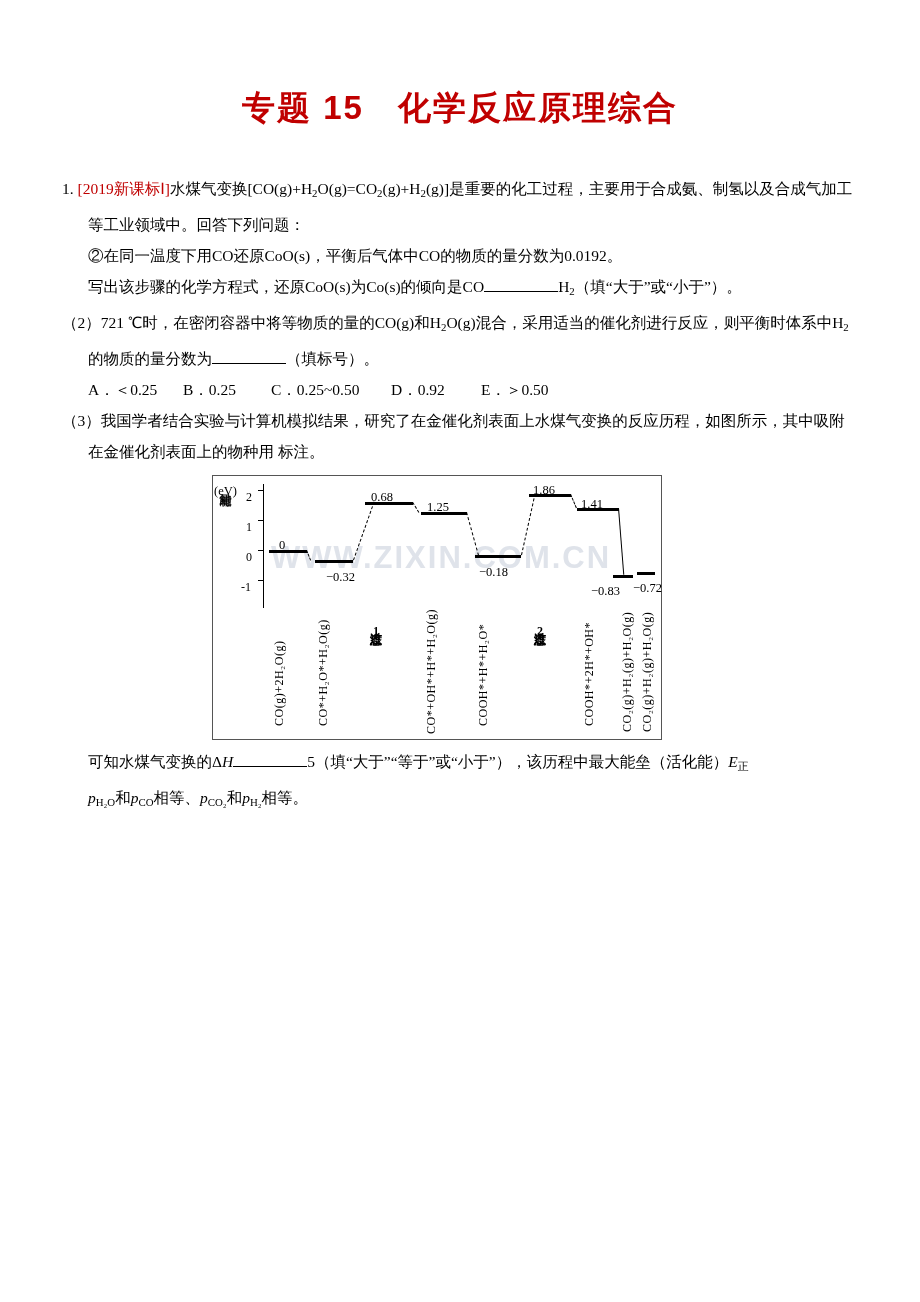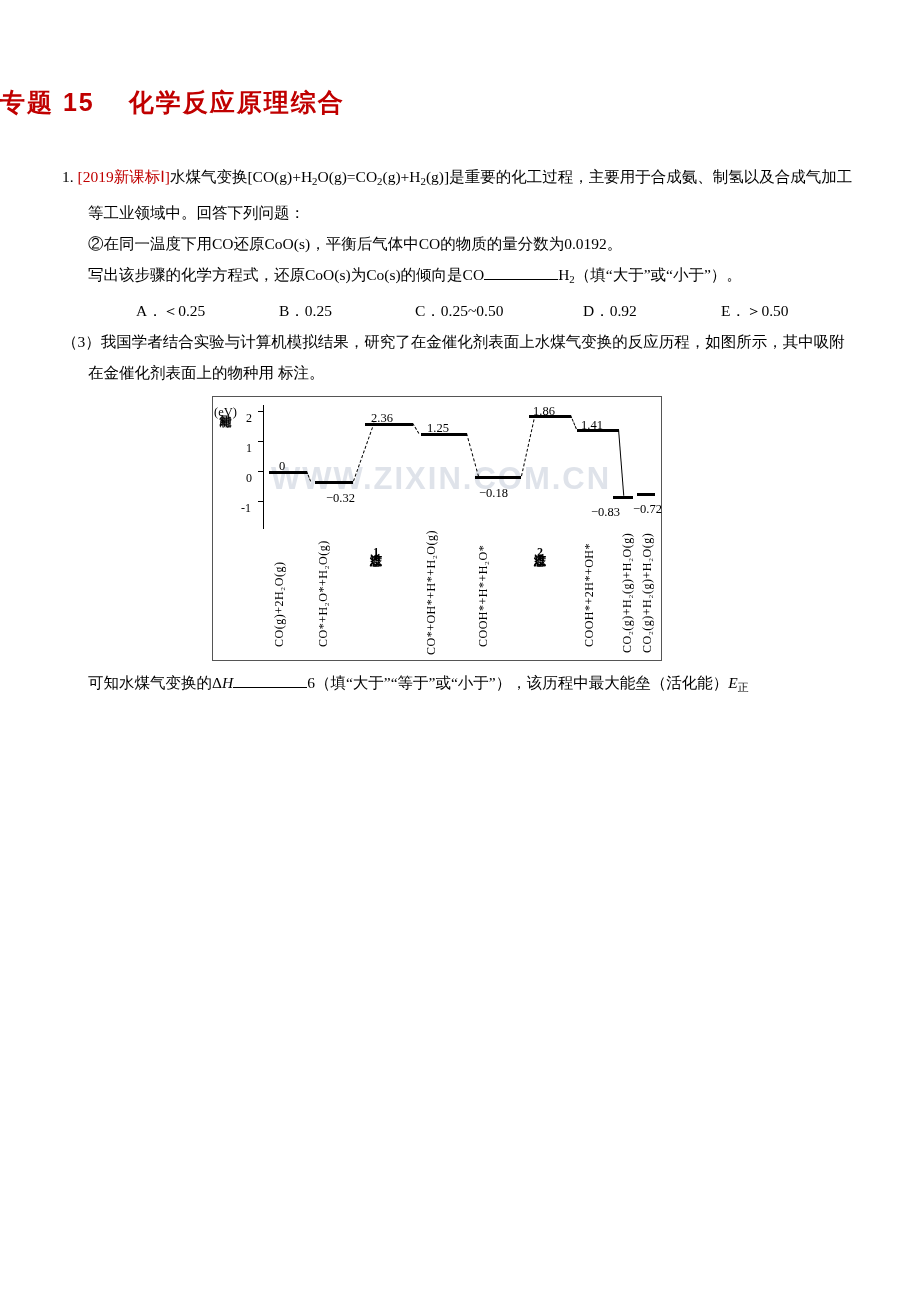--- a/index.html
+++ b/index.html
@@ -15,23 +15,24 @@
     position: relative;
     overflow: hidden;
   }
   .page {
     position: relative;
     width: 920px;
     height: 1302px;
     padding: 0;
   }
   .title {
+    text-align: center;
     font-family: "Liberation Sans", sans-serif;
     font-weight: bold;
-    font-size: 25px;
+    font-size: 33px;
     color: #c00000;
     margin-top: 86px;
     letter-spacing: 2px;
   }
   .title .gap {
     display: inline-block;
     width: 34px;
   }
   .body {
     margin: 42px 62px 0 62px;
@@ -58,21 +59,20 @@
     height: 16px;
   }
   .ul-md { width: 74px; }
   .ul-xl { width: 185px; }
   .opts {
     margin-left: 26px;
     display: block;
   }
   .opts span {
     display: inline-block;
-    margin-left: 48px;
   }
   .figure-wrap {
     margin: 8px 0 6px 150px;
     width: 450px;
   }
   .chart-box {
     position: relative;
     width: 450px;
     height: 265px;
     border: 1px solid #555;
@@ -192,20 +192,23 @@
       <span class="red">[2019新课标Ⅰ]</span><span>水煤气变换[CO(g)+H</span><sub>2</sub><span>O(g)=CO</span><sub>2</sub><span>(g)+H</span><sub>2</sub><span>(g)]是重要的化工过程，主要用于合成氨、制氢以及合成气加工等工业领域中。回答下列问题：</span>
     </div>
 
     <div class="hang2">
       <span>②在同一温度下用CO还原CoO(s)，平衡后气体中CO的物质的量分数为0.0192。</span>
     </div>
     <div class="hang2">
       <span>写出该步骤的化学方程式，还原CoO(s)为Co(s)的倾向是CO</span><span class="ul ul-md"></span><span>H</span><sub>2</sub><span>（填“大于”或“小于”）。</span>
     </div>
 
+    <div class="hang">
+      <span>（2）</span><span>721 ℃时，在密闭容器中将等物质的量的CO(g)和H</span><sub>2</sub><span>O(g)混合，采用适当的催化剂进行反应，则平衡时体系中H</span><sub>2</sub><span>的物质的量分数为</span><span class="ul ul-md"></span><span>（填标号）。</span>
+    </div>
     <div class="opts">
       <span style="width:95px">A．＜0.25</span><span style="width:88px">B．0.25</span><span style="width:120px">C．0.25~0.50</span><span style="width:90px">D．0.92</span><span>E．＞0.50</span>
     </div>
 
     <div class="hang">
       <span>（3）</span><span>我国学者结合实验与计算机模拟结果，研究了在金催化剂表面上水煤气变换的反应历程，如图所示，其中吸附在金催化剂表面上的物种用  标注。</span>
     </div>
 
     <div class="figure-wrap">
       <div class="chart-box">
@@ -239,21 +242,21 @@
         <div class="conn" style="left:94px; top:74px; width:10.8px; transform:rotate(68deg)"></div>
         <div class="conn" style="left:140px; top:84px; width:61.6px; transform:rotate(-70.5deg)"></div>
         <div class="conn" style="left:200px; top:26px; width:11.7px; transform:rotate(58deg)"></div>
         <div class="conn" style="left:254px; top:36px; width:44.6px; transform:rotate(74.5deg)"></div>
         <div class="conn" style="left:308px; top:79px; width:62.5px; transform:rotate(-77.5deg)"></div>
         <div class="conn" style="left:358px; top:18px; width:15.2px; transform:rotate(67deg)"></div>
         <div class="solid-conn" style="left:406px; top:32px; width:67.2px; transform:rotate(85.5deg)"></div>
 
         <div class="dlabel" style="left:66px; top:54px">0</div>
         <div class="dlabel" style="left:113px; top:86px">−0.32</div>
-        <div class="dlabel" style="left:158px; top:6px">2.36</div>
+        <div class="dlabel" style="left:158px; top:6px">0.68</div>
         <div class="dlabel" style="left:214px; top:16px">1.25</div>
         <div class="dlabel" style="left:266px; top:81px">−0.18</div>
         <div class="dlabel" style="left:320px; top:-1px">1.86</div>
         <div class="dlabel" style="left:368px; top:13px">1.41</div>
         <div class="dlabel" style="left:378px; top:100px">−0.83</div>
         <div class="dlabel" style="left:420px; top:97px">−0.72</div>
 
         <div class="xlab" style="left:60px; top:146px; height:104px">CO(g)+2H₂O(g)</div>
         <div class="xlab" style="left:104px; top:146px; height:104px">CO*+H₂O*+H₂O(g)</div>
         <div class="xlab cn" style="left:156px; top:146px; height:104px; font-weight:bold">过渡态1</div>
@@ -261,18 +264,21 @@
         <div class="xlab" style="left:264px; top:146px; height:104px">COOH*+H*+H₂O*</div>
         <div class="xlab cn" style="left:320px; top:146px; height:104px; font-weight:bold">过渡态2</div>
         <div class="xlab" style="left:370px; top:146px; height:104px">COOH*+2H*+OH*</div>
         <div class="xlab" style="left:408px; top:146px; height:110px">CO₂(g)+H₂(g)+H₂O(g)</div>
         <div class="xlab" style="left:428px; top:146px; height:110px">CO₂(g)+H₂(g)+H₂O(g)</div>
 
       </div>
     </div>
 
     <div class="hang2">
-      <span>可知水煤气变换的Δ</span><span class="pv">H</span><span class="ul ul-md"></span><span>6（填“大于”“等于”或“小于”），该历程中最大能垒（活化能）</span><span class="pv">E</span><sub>正</sub>
-    </div>
-
+      <span>可知水煤气变换的Δ</span><span class="pv">H</span><span class="ul ul-md"></span><span>5（填“大于”“等于”或“小于”），该历程中最大能垒（活化能）</span><span class="pv">E</span><sub>正</sub>
+    </div>
+
+    <div class="hang2">
+      <span class="pv">p</span><sub>H₂O</sub><span>和</span><span class="pv">p</span><sub>CO</sub><span>相等、</span><span class="pv">p</span><sub>CO₂</sub><span>和</span><span class="pv">p</span><sub>H₂</sub><span>相等。</span>
+    </div>
 
   </div>
 </div>
 
 </body></html>

